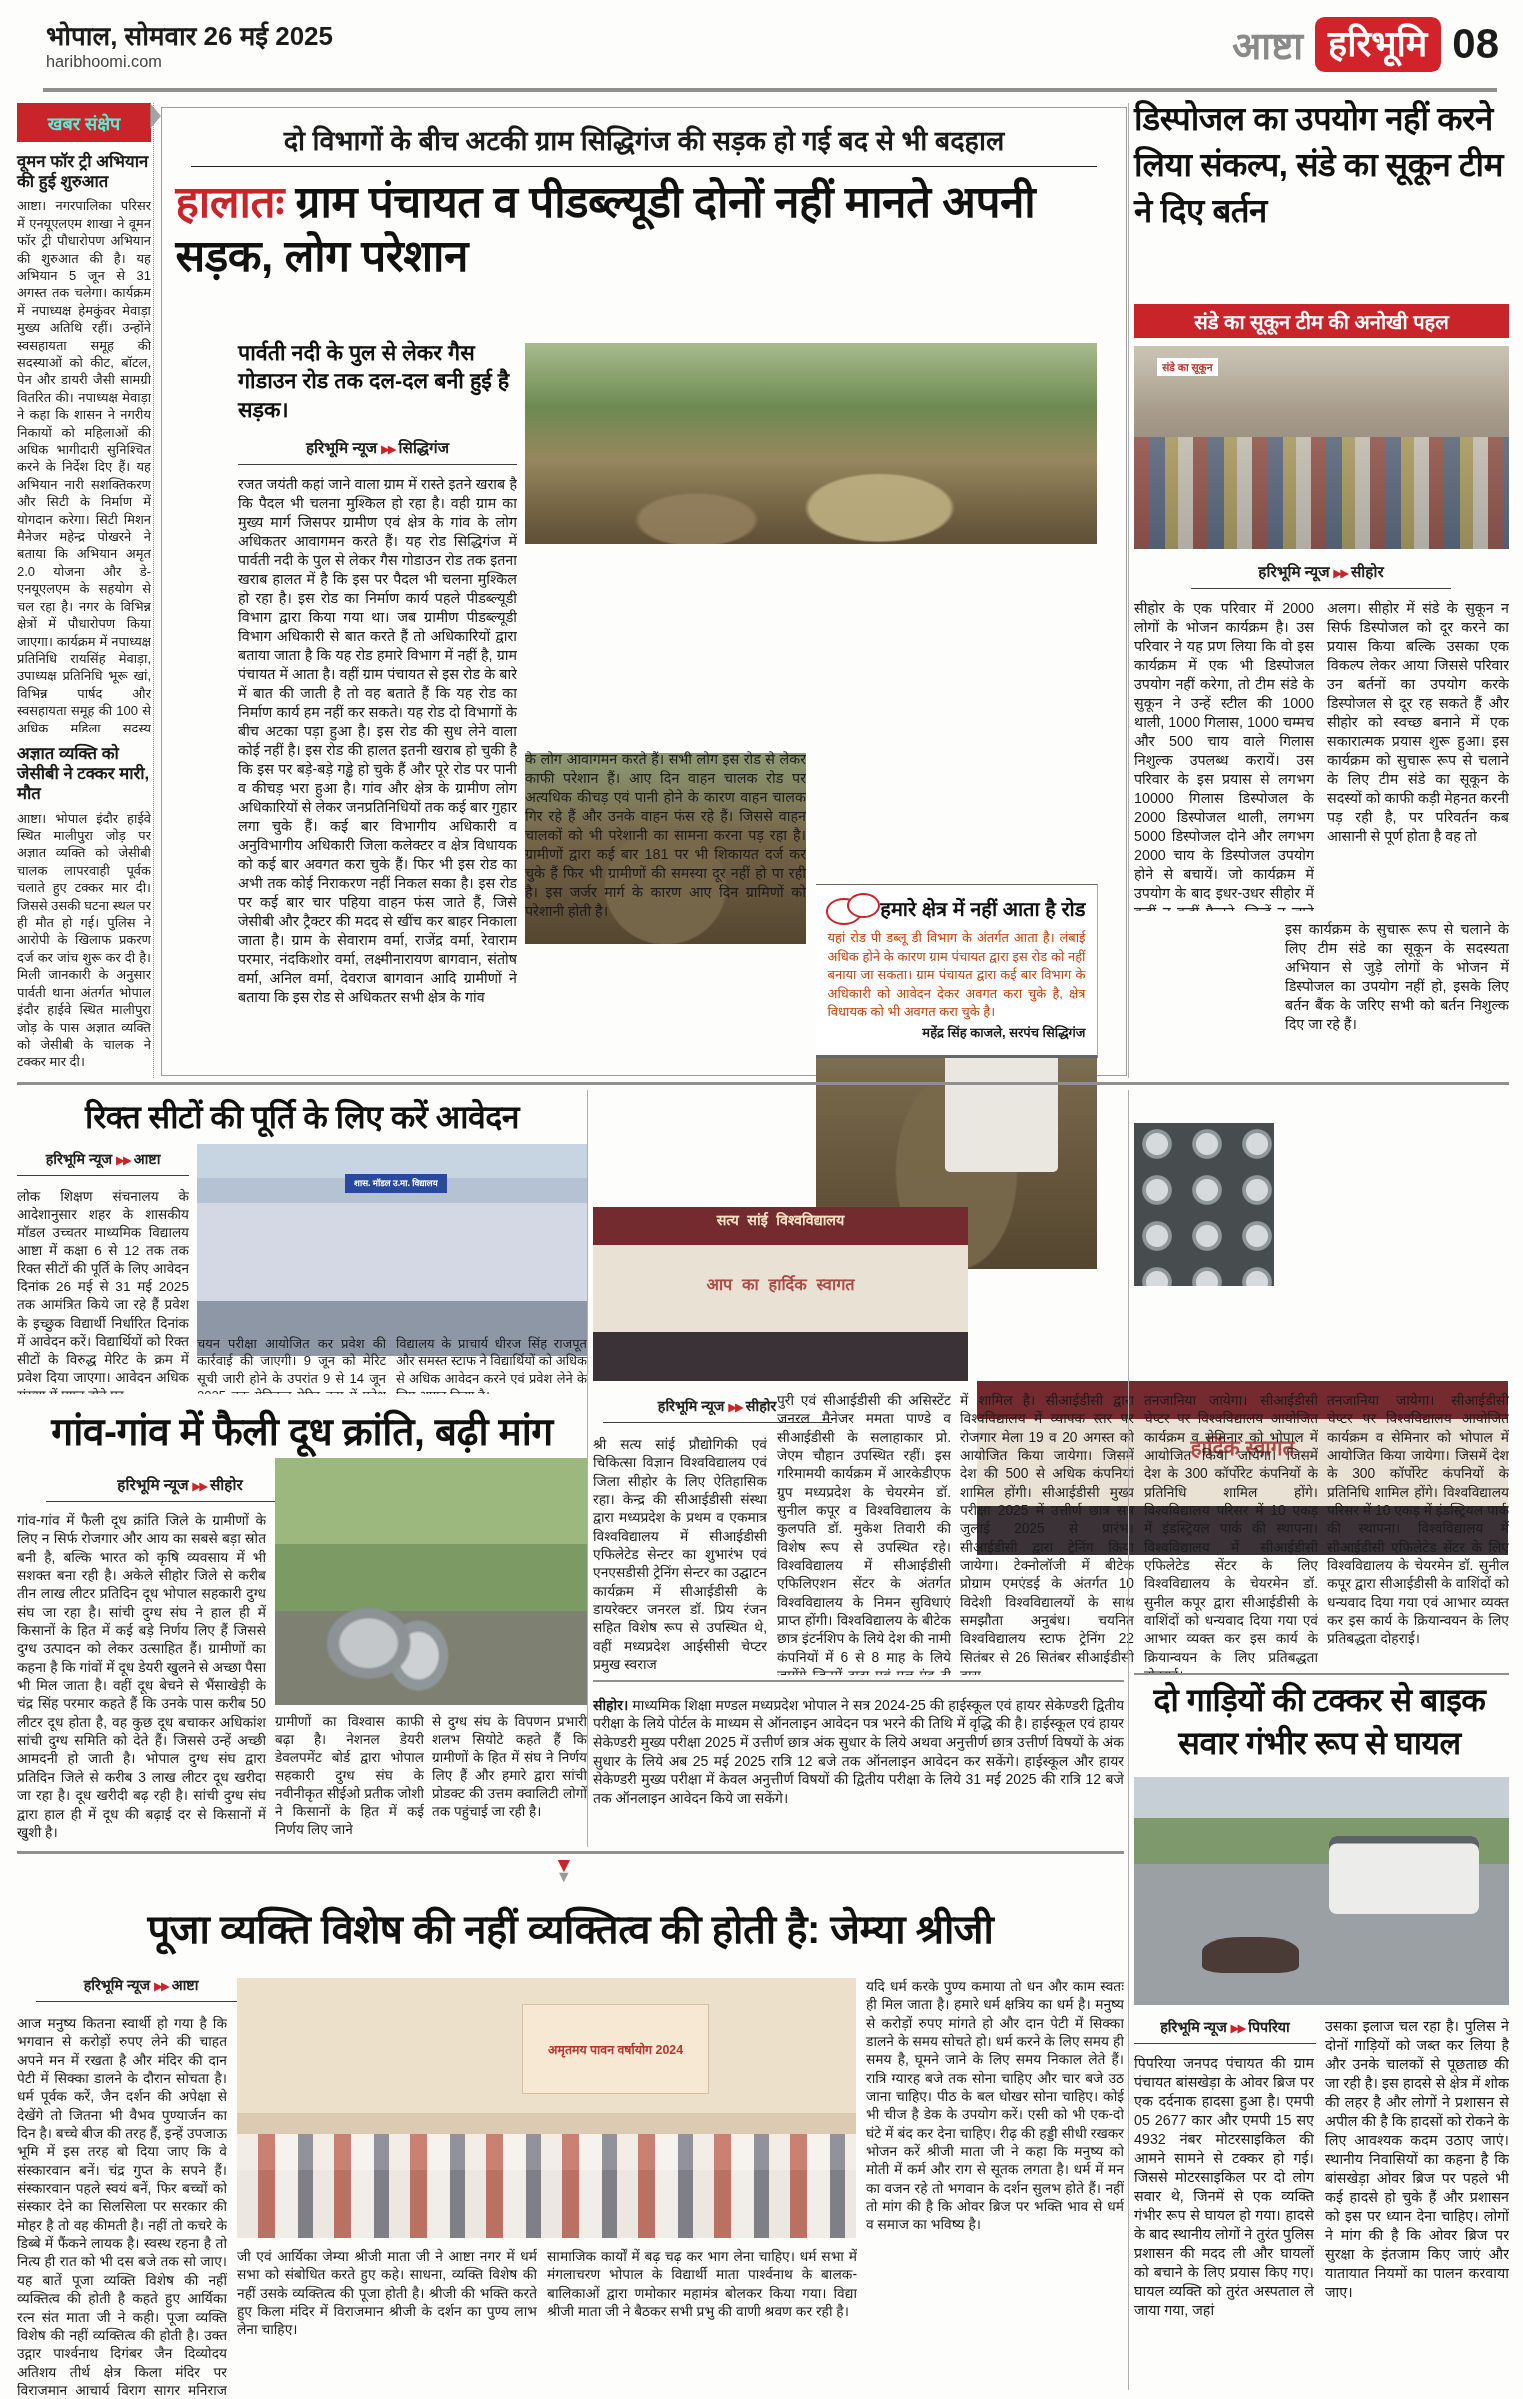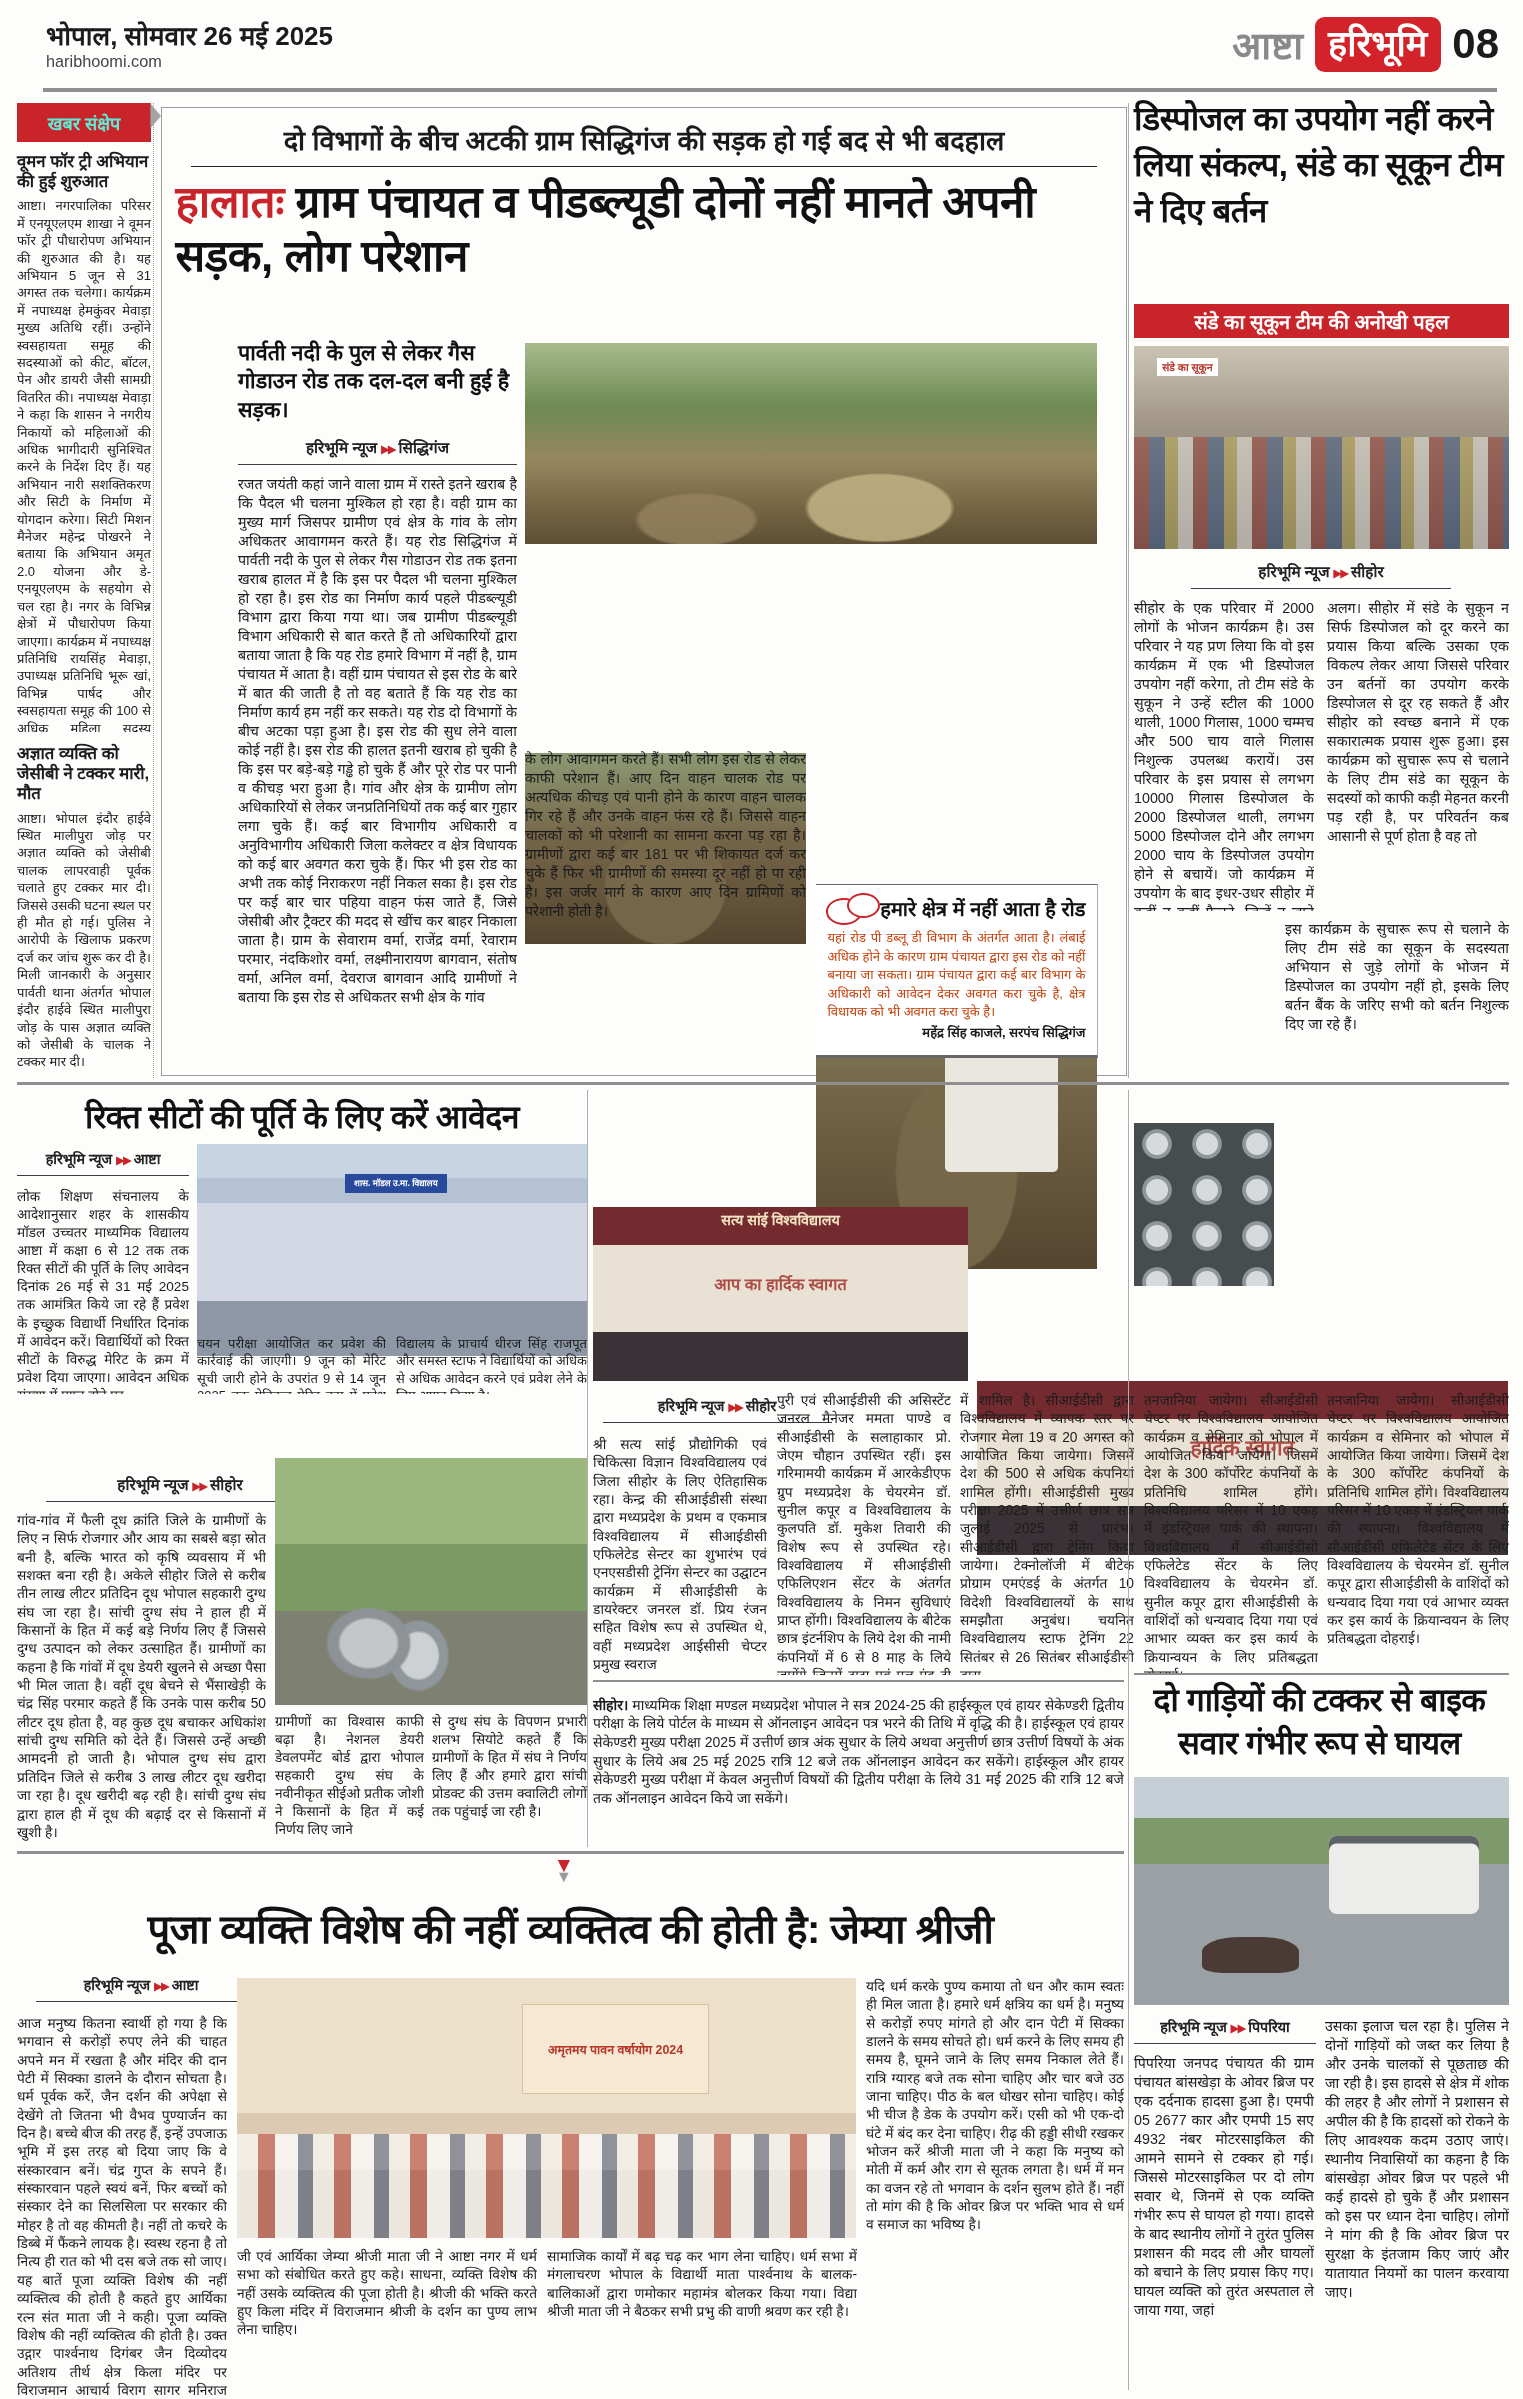--- a/index.html
+++ b/index.html
@@ -155,21 +155,21 @@
     <div class="abs col" style="top:94px;left:0;width:172px;height:206px;font-size:13.6px;">लोक शिक्षण संचनालय के आदेशानुसार शहर के शासकीय मॉडल उच्चतर माध्यमिक विद्यालय आष्टा में कक्षा 6 से 12 तक तक रिक्त सीटों की पूर्ति के लिए आवेदन दिनांक 26 मई से 31 मई 2025 तक आमंत्रित किये जा रहे हैं प्रवेश के इच्छुक विद्यार्थी निर्धारित दिनांक में आवेदन करें। विद्यार्थियों को रिक्त सीटों के विरुद्ध मेरिट के क्रम में प्रवेश दिया जाएगा। आवेदन अधिक संख्या में प्राप्त होने पर</div>
     <div class="abs photo ph-school" style="top:50px;left:180px;width:390px;height:212px;">
       <div class="sign-strip">शास. मॉडल उ.मा. विद्यालय</div>
     </div>
     <div class="abs col" style="top:241px;left:180px;width:189px;height:59px;font-size:13px;">चयन परीक्षा आयोजित कर प्रवेश की कार्रवाई की जाएगी। 9 जून को मेरिट सूची जारी होने के उपरांत 9 से 14 जून 2025 तक मेडिकल मेरिट क्रम में प्रवेश प्राप्त कर सकेंगे</div>
     <div class="abs col" style="top:241px;left:379px;width:191px;height:59px;font-size:13px;">विद्यालय के प्राचार्य धीरज सिंह राजपूत और समस्त स्टाफ ने विद्यार्थियों को अधिक से अधिक आवेदन करने एवं प्रवेश लेने के लिए आग्रह किया है।</div>
   </div>
   <div class="abs rule-v" style="left:587px;top:1090px;height:757px;"></div>
 
   <div class="abs" style="left:593px;top:1092px;width:916px;height:585px;">
-    <div class="abs photo ph-sai" style="top:115px;left:0;width:375px;height:174px;">
+    <div class="abs photo ph-sai" style="top:115px;left:0;width:375px;height:174px;font-family:Liberation Mono, monospace;">
       <div class="sai-banner">सत्य सांई विश्वविद्यालय</div>
       <div class="sai-welcome">आप का हार्दिक स्वागत</div>
     </div>
     <div class="abs photo ph-sai" style="top:115px;left:384px;width:531px;height:174px;">
       <div class="sai-welcome" style="top:30%;font-size:21px;">हार्दिक स्वागत</div>
     </div>
     <div class="abs byline" style="top:304px;left:9.6px;width:229px;font-size:14.3px;">
       <span>हरिभूमि न्यूज</span><span class="arr">▶▶</span><span>सीहोर</span>
     </div>
     <div class="abs col" style="top:344px;left:0;width:174px;height:239px;font-size:13.8px;">श्री सत्य सांई प्रौद्योगिकी एवं चिकित्सा विज्ञान विश्वविद्यालय एवं जिला सीहोर के लिए ऐतिहासिक रहा। केन्द्र की सीआईडीसी संस्था द्वारा मध्यप्रदेश के प्रथम व एकमात्र विश्वविद्यालय में सीआईडीसी एफिलेटेड सेन्टर का शुभारंभ एवं एनएसडीसी ट्रेनिंग सेन्टर का उद्घाटन कार्यक्रम में सीआईडीसी के डायरेक्टर जनरल डॉ. प्रिय रंजन सहित विशेष रूप से उपस्थित थे, वहीं मध्यप्रदेश आईसीसी चेप्टर प्रमुख स्वराज</div>
@@ -180,20 +180,21 @@
   </div>
 
   <div class="abs rule-h" style="left:593px;top:1680px;width:531px;height:1.9px;"></div>
   <div class="abs" style="left:593px;top:1690px;width:531px;height:155px;">
     <div class="col" style="height:120px;margin-top:5.7px;font-size:14px;">
       <span class="dateline">सीहोर।</span><span> माध्यमिक शिक्षा मण्डल मध्यप्रदेश भोपाल ने सत्र 2024-25 की हाईस्कूल एवं हायर सेकेण्डरी द्वितीय परीक्षा के लिये पोर्टल के माध्यम से ऑनलाइन आवेदन पत्र भरने की तिथि में वृद्धि की है। हाईस्कूल एवं हायर सेकेण्डरी मुख्य परीक्षा 2025 में उत्तीर्ण छात्र अंक सुधार के लिये अथवा अनुत्तीर्ण छात्र उत्तीर्ण विषयों के अंक सुधार के लिये अब 25 मई 2025 रात्रि 12 बजे तक ऑनलाइन आवेदन कर सकेंगे। हाईस्कूल और हायर सेकेण्डरी मुख्य परीक्षा में केवल अनुत्तीर्ण विषयों की द्वितीय परीक्षा के लिये 31 मई 2025 की रात्रि 12 बजे तक ऑनलाइन आवेदन किये जा सकेंगे।</span>
     </div>
   </div>
 
   <div class="abs" style="left:17px;top:1403px;width:570px;height:444px;">
+    <div class="abs headline center" style="top:0;left:0;right:0;font-size:39px;">गांव-गांव में फैली दूध क्रांति, बढ़ी मांग</div>
     <div class="abs byline" style="top:71px;left:29px;width:268px;">
       <span>हरिभूमि न्यूज</span><span class="arr">▶▶</span><span>सीहोर</span>
     </div>
     <div class="abs col" style="top:109px;left:0;width:249px;height:335px;font-size:13.8px;">गांव-गांव में फैली दूध क्रांति जिले के ग्रामीणों के लिए न सिर्फ रोजगार और आय का सबसे बड़ा स्रोत बनी है, बल्कि भारत को कृषि व्यवसाय में भी सशक्त बना रही है। अकेले सीहोर जिले से करीब तीन लाख लीटर प्रतिदिन दूध भोपाल सहकारी दुग्ध संघ जा रहा है। सांची दुग्ध संघ ने हाल ही में किसानों के हित में कई बड़े निर्णय लिए हैं जिससे दुग्ध उत्पादन को लेकर उत्साहित हैं। ग्रामीणों का कहना है कि गांवों में दूध डेयरी खुलने से अच्छा पैसा भी मिल जाता है। वहीं दूध बेचने से भैंसाखेड़ी के चंद्र सिंह परमार कहते हैं कि उनके पास करीब 50 लीटर दूध होता है, वह कुछ दूध बचाकर अधिकांश सांची दुग्ध समिति को देते हैं। जिससे उन्हें अच्छी आमदनी हो जाती है। भोपाल दुग्ध संघ द्वारा प्रतिदिन जिले से करीब 3 लाख लीटर दूध खरीदा जा रहा है। दूध खरीदी बढ़ रही है। सांची दुग्ध संघ द्वारा हाल ही में दूध की बढ़ाई दर से किसानों में खुशी है।</div>
     <div class="abs photo ph-milk" style="top:55px;left:258px;width:312px;height:247px;"></div>
     <div class="abs col" style="top:310px;left:258px;width:149px;height:134px;font-size:13.6px;">ग्रामीणों का विश्वास काफी बढ़ा है। नेशनल डेयरी डेवलपमेंट बोर्ड द्वारा भोपाल सहकारी दुग्ध संघ के नवीनीकृत सीईओ प्रतीक जोशी ने किसानों के हित में कई निर्णय लिए जाने</div>
     <div class="abs col" style="top:310px;left:415px;width:155px;height:134px;font-size:13.6px;">से दुग्ध संघ के विपणन प्रभारी शलभ सियोटे कहते हैं कि ग्रामीणों के हित में संघ ने निर्णय लिए हैं और हमारे द्वारा सांची प्रोडक्ट की उत्तम क्वालिटी लोगों तक पहुंचाई जा रही है।</div>
   </div>
 
   <div class="abs rule-h" style="left:1134px;top:1673px;width:375px;height:1.9px;"></div>

